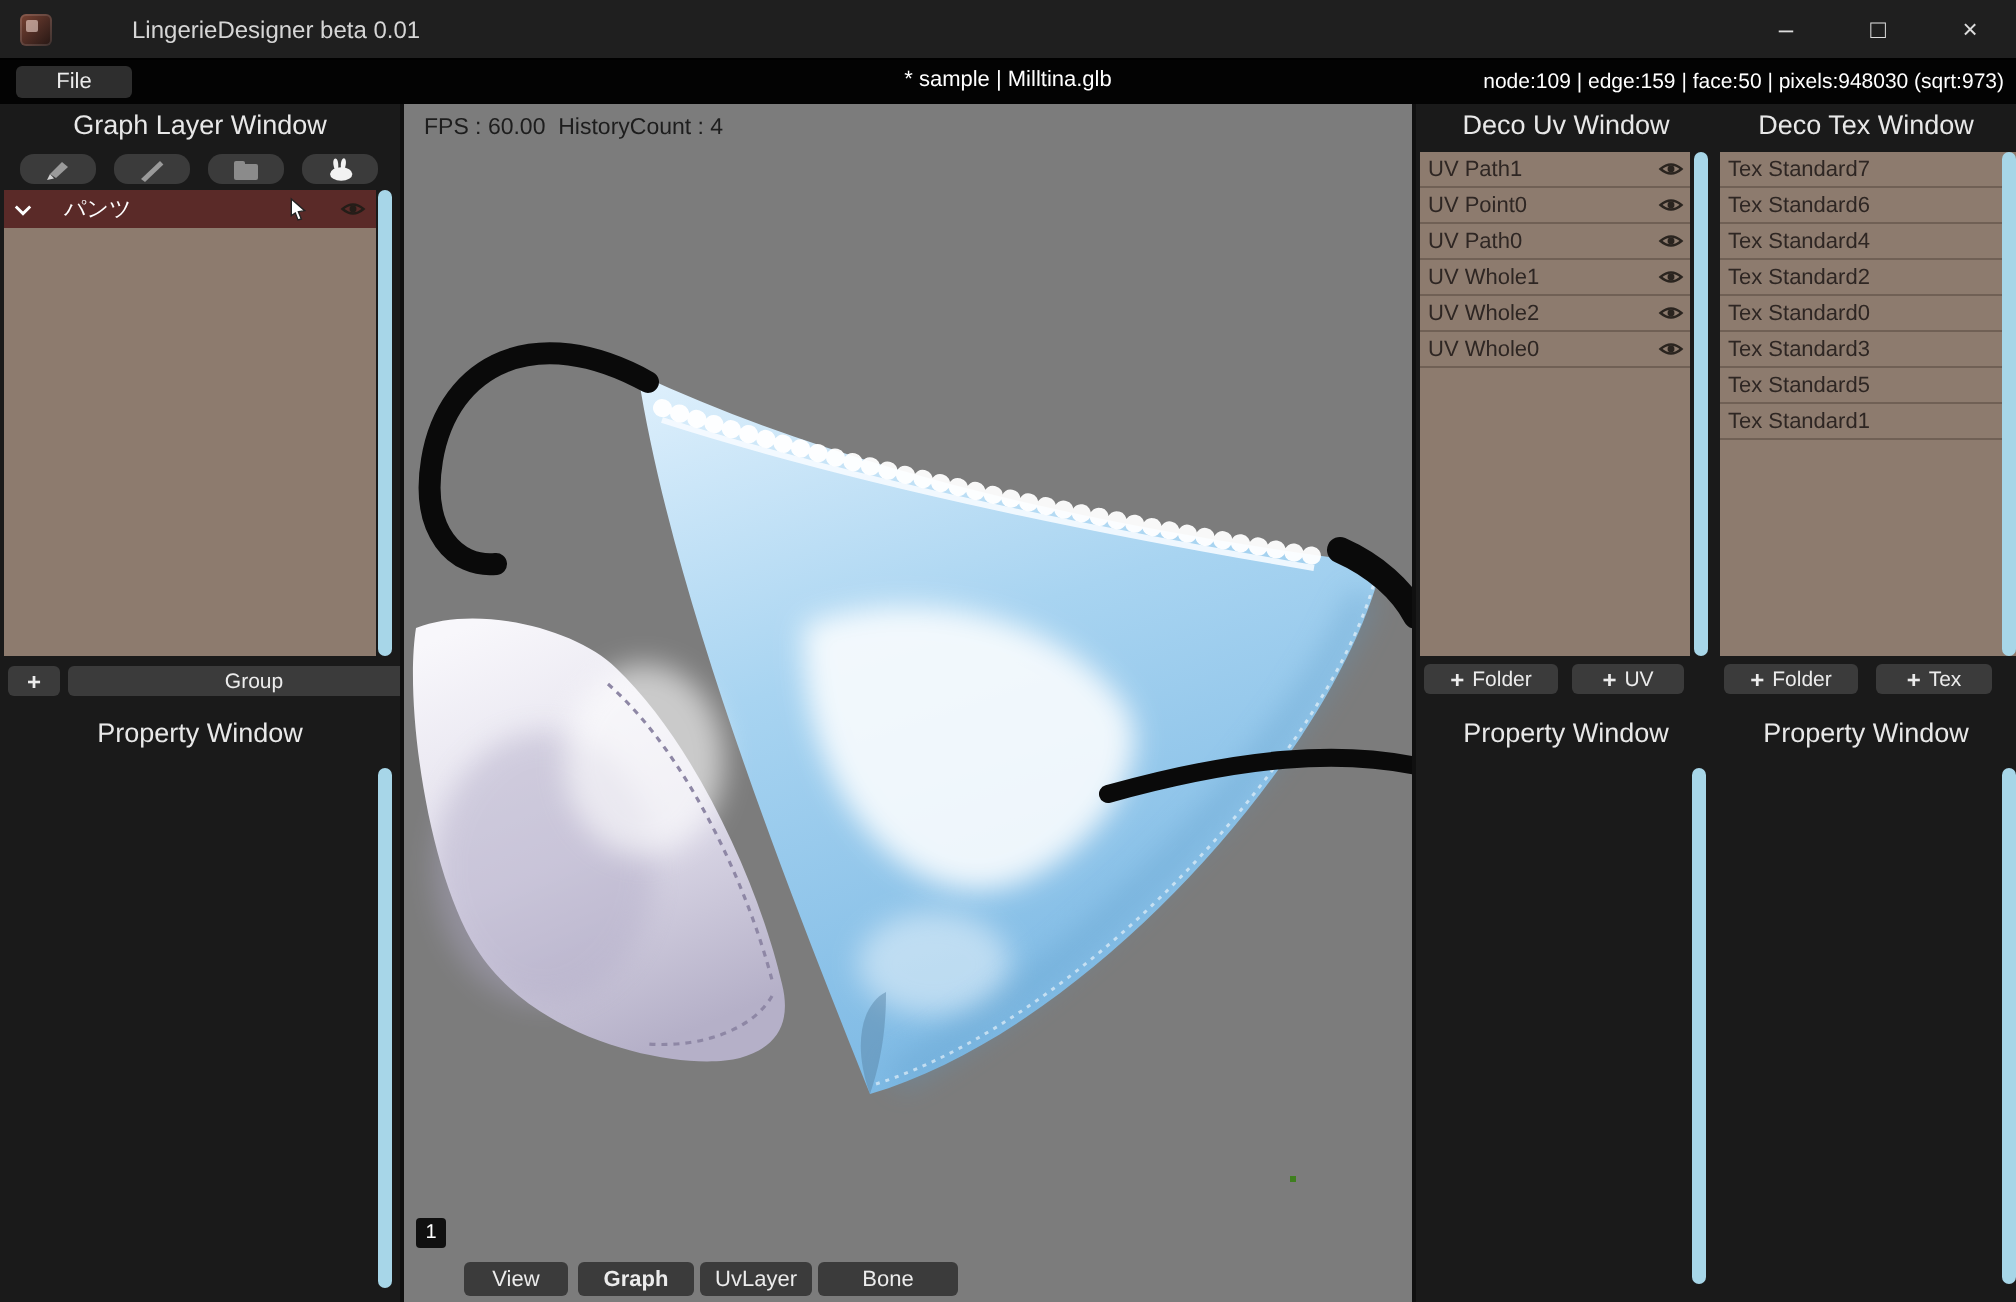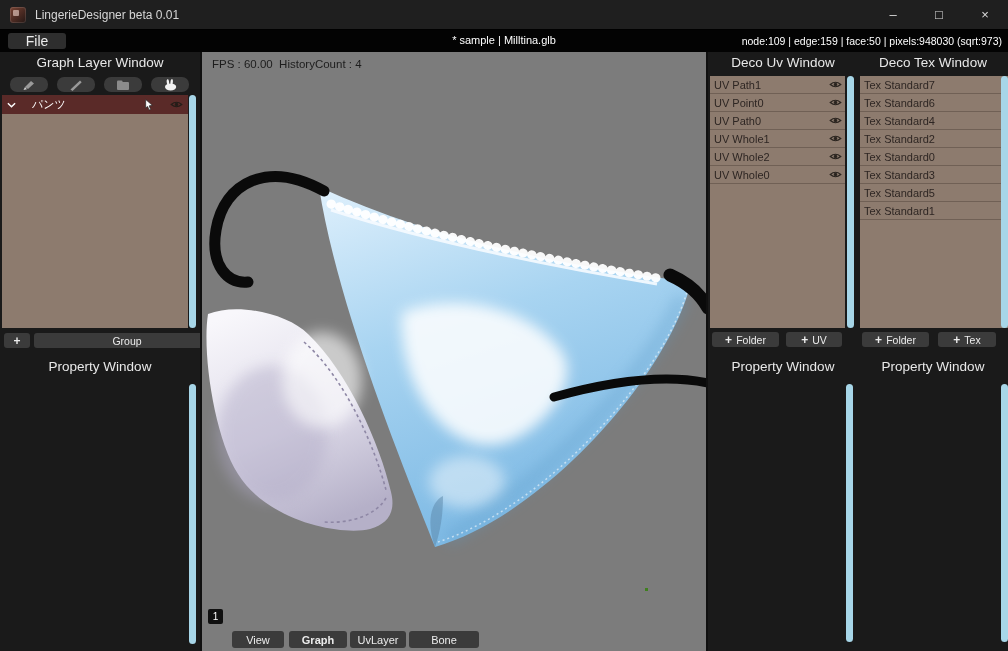--- a/index.html
+++ b/index.html
@@ -6,34 +6,34 @@
   html,body { width:1008px; height:651px; overflow:hidden; }
   body {
     background:#1a1a1a;
     font-family:"Liberation Sans", sans-serif;
     color:#e6e6e6;
     position:relative;
     -webkit-font-smoothing:antialiased;
   }
   
   .titlebar { position:absolute; left:0; top:0; width:1008px; height:30px;
-    background:#1f1f1f; border-bottom:1px solid #000; display:flex; align-items:center; }
+    background:#1f1f1f; border-bottom:1px solid #000; display:flex; align-items:center;gap:31px; }
   .app-icon { width:16px; height:16px; margin:0 9px 0 10px; border-radius:3px;
     background:linear-gradient(135deg,#7a4434 0%,#4a2a22 55%,#241613 100%);
     box-shadow:inset 0 0 0 1px rgba(255,255,255,.12); position:relative; }
   .app-icon::after { content:""; position:absolute; left:3px; top:3px; width:6px; height:6px;
     border-radius:1px; background:rgba(255,230,220,.55); }
   .title-text { font-size:12px; color:#d6d6d6; }
   .win-controls { margin-left:auto; display:flex; height:30px; }
   .win-btn { width:46px; height:30px; display:flex; align-items:center; justify-content:center;
     color:#dcdcdc; font-size:13px; cursor:default; }
   
   .menubar { position:absolute; left:0; top:30px; width:1008px; height:22px; background:#030303; }
   .file-btn { position:absolute; left:8px; top:3px; width:58px; height:16px; background:#2e2e2e;
-    border:none; border-radius:3px; color:#ececec; font-size:14px; font-family:inherit;
+    border:none; border-radius:3px; color:#ececec; font-size:11px; font-family:inherit;
     display:flex; align-items:center; justify-content:center; }
   .doc-label { position:absolute; left:0; right:0; top:4px; text-align:center; color:#fff; font-size:11px; }
   .stats-label { position:absolute; right:6px; top:5px; color:#fff; font-size:10.5px; }
   
   .panel-title { position:absolute; left:0; width:100%; text-align:center; font-size:13.5px; color:#e8e8e8; }
   .vscroll { position:absolute; width:7px; border-radius:4px; background:#a7d6e8; }
   .dark-btn { position:absolute; height:15px; background:#3b3b3b; border:none; border-radius:3px;
     color:#ececec; font-size:10.5px; font-family:inherit; display:flex; align-items:center;
     justify-content:center; gap:4px; }
   .plus-glyph { font-size:12px; font-weight:bold; line-height:1; }

